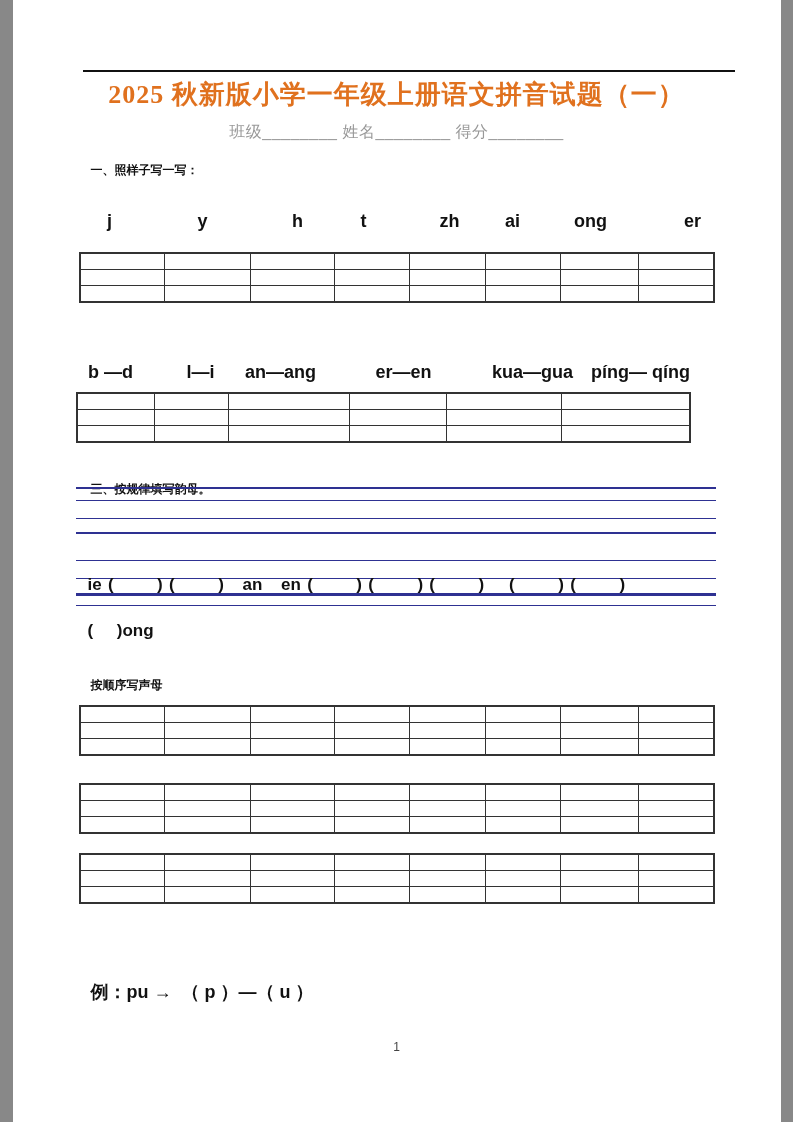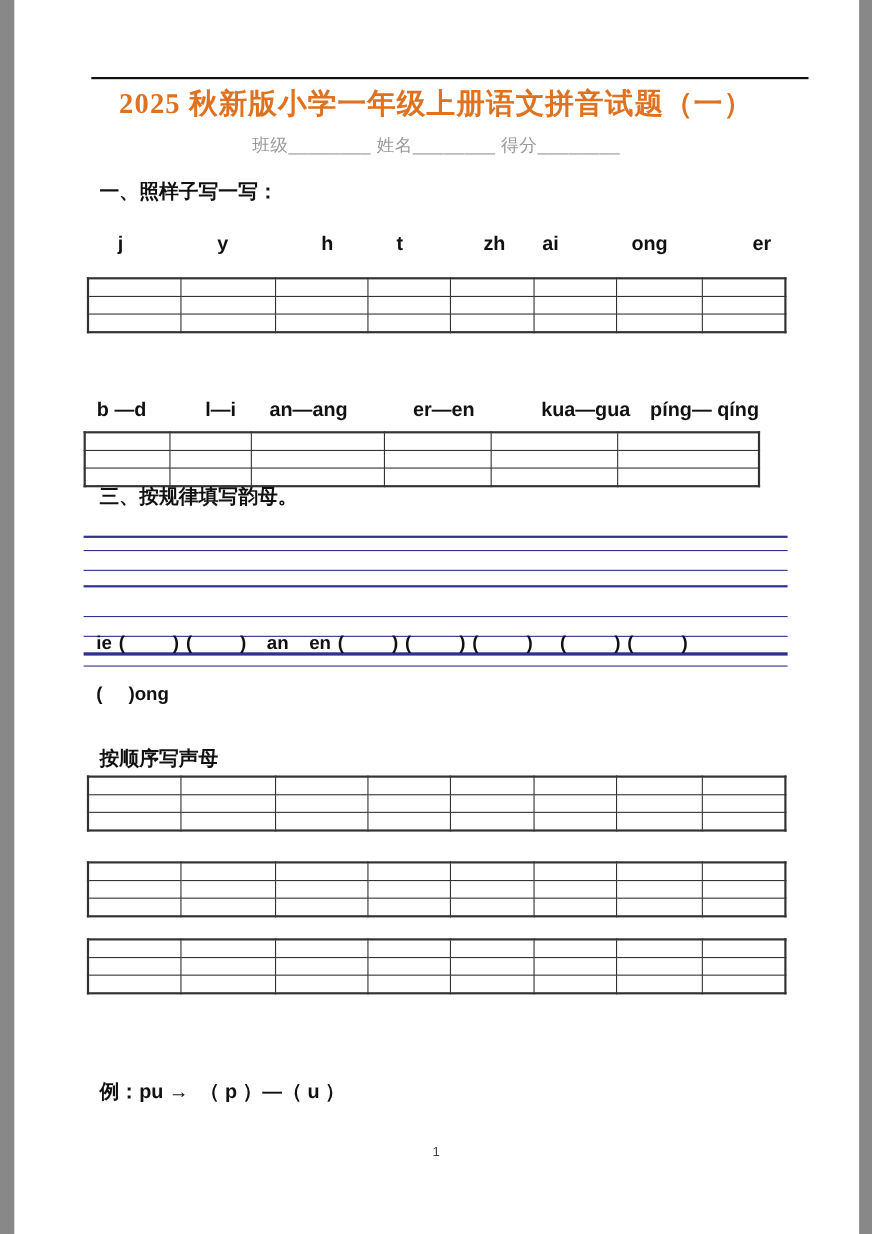--- a/index.html
+++ b/index.html
@@ -26,21 +26,21 @@
   }
   .meta{
     left:0;top:122px;width:100%;
     text-align:center;
     font-size:16px;
     color:#999999;
     letter-spacing:0.5px;
   }
   .heading{
     left:78px;
-    font-size:18px;
+    font-size:12px;
     font-weight:bold;
     color:#111;
     white-space:pre;
   }
   .ltr-row{left:0;top:0;width:793px;height:24px;}
   .ltr{
     position:absolute;
     transform:translateX(-50%);
     font-size:18px;
     font-weight:bold;
@@ -92,21 +92,21 @@
 
   <div class="abs meta">班级________ 姓名________ 得分________</div>
 
   <div class="abs heading" style="top:162px">一、照样子写一写：</div>
   <div class="abs ltr-row" style="top:211px">
     <span class="ltr" style="left:97px">j</span>
     <span class="ltr" style="left:190px">y</span>
     <span class="ltr" style="left:285px">h</span>
     <span class="ltr" style="left:351px">t</span>
     <span class="ltr" style="left:437px">zh</span>
-    <span class="ltr" style="left:488px">ai</span>
+    <span class="ltr" style="left:500px">ai</span>
     <span class="ltr" style="left:578px">ong</span>
     <span class="ltr" style="left:680px">er</span>
   </div>
   <table class="anstable" style="left:66px;top:252px;width:634px">
     <colgroup>
         <col style="width:85px">
         <col style="width:86px">
         <col style="width:84px">
         <col style="width:75px">
         <col style="width:76px">
@@ -186,21 +186,21 @@
           <td></td>
           <td></td>
           <td></td>
           <td></td>
           <td></td>
           <td></td>
         </tr>
   </tbody>
     </table>
 
-  <div class="abs heading" style="top:439px">三、按规律填写韵母。</div>
+  <div class="abs heading" style="top:481px">三、按规律填写韵母。</div>
 
   <div class="abs pin-grid" style="top:487px">
     <div class="pline" style="top:0;height:1.6px"></div>
     <div class="pline" style="top:12.5px;height:1.1px"></div>
     <div class="pline" style="top:31px;height:1.1px"></div>
     <div class="pline" style="top:44.5px;height:2.6px"></div>
   </div>
 
   <div class="abs pin-grid" style="top:560px">
     <div class="pline" style="top:0;height:1.1px"></div>

